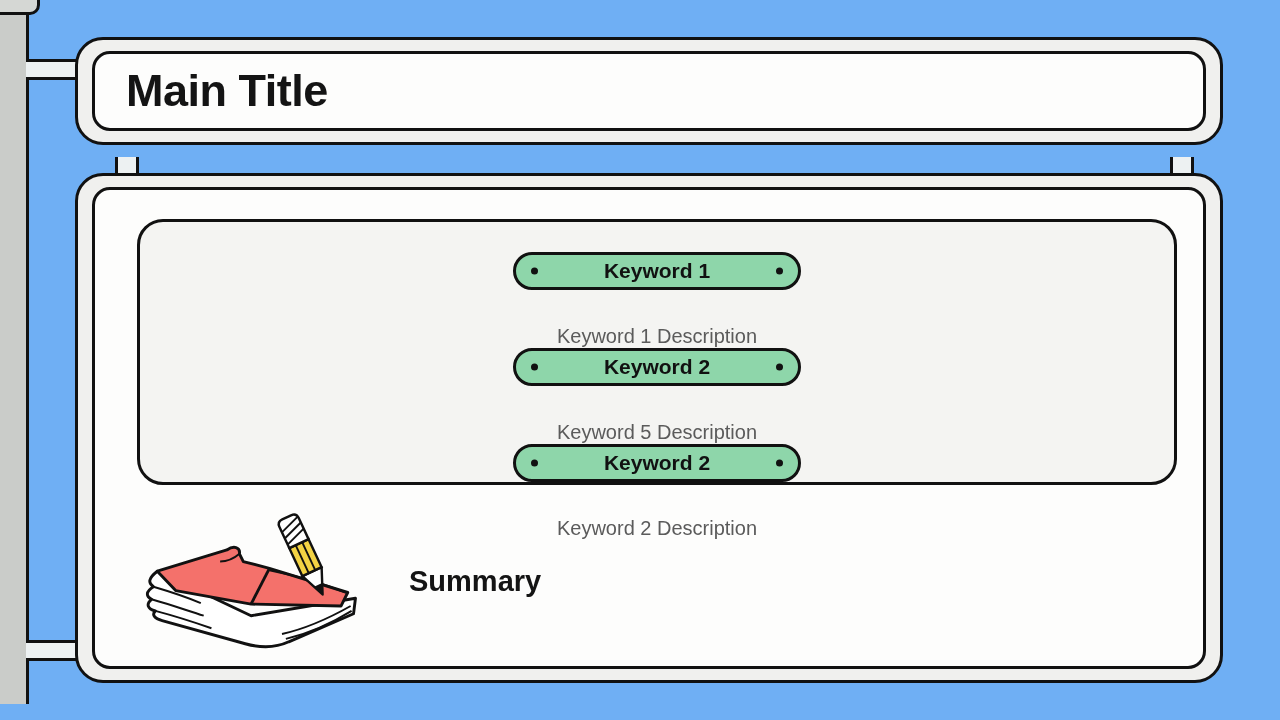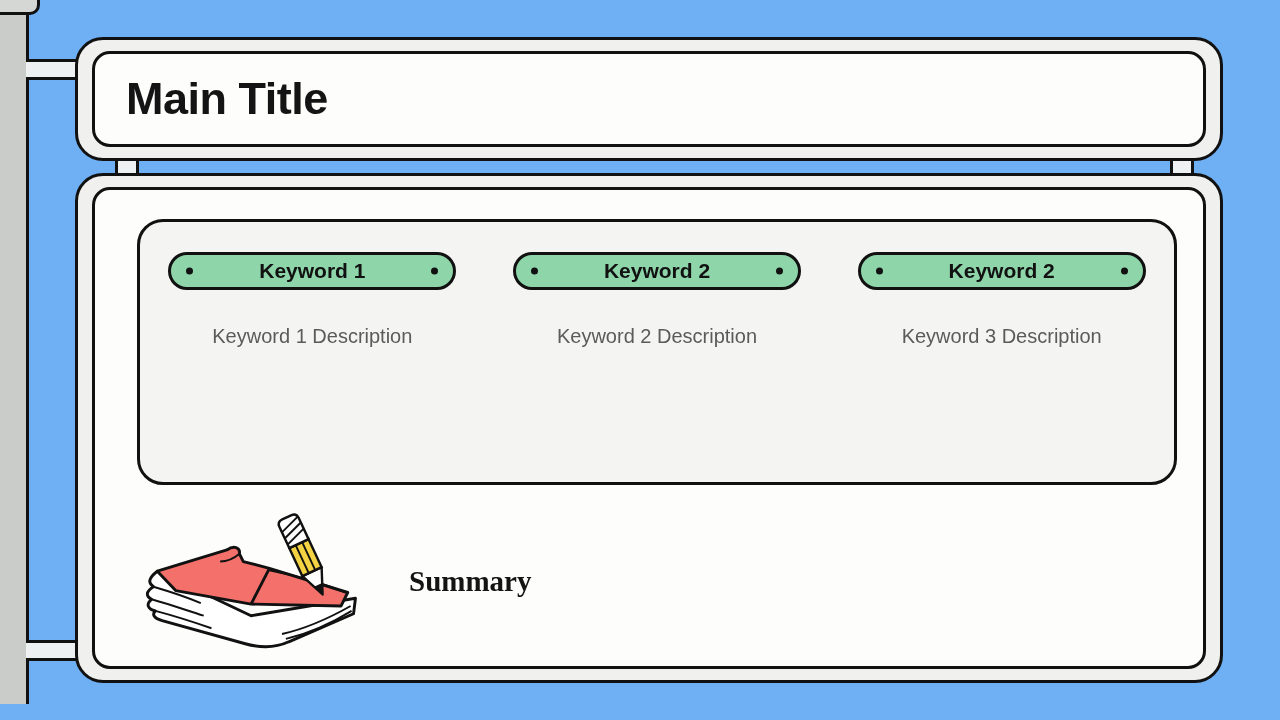--- a/index.html
+++ b/index.html
@@ -35,36 +35,36 @@
   }
   .v-connector.left { left:115px; }
   .v-connector.right { left:1170px; }
 
   
   .card-outer {
     position:absolute; left:75px; width:1148px;
     background:#F0F0EE; border:3px solid #111; border-radius:28px;
     z-index:2;
   }
-  .title-card { top:37px; height:124px; }
+  .title-card { top:37px; height:108px; }
   .content-card { top:173px; height:510px; }
   .card-inner {
     position:absolute; left:14px; right:14px; top:11px; bottom:11px;
     background:#FDFDFC; border:3px solid #111; border-radius:18px;
   }
   .title-card .card-inner { display:flex; align-items:center; padding-left:31px; }
   .main-title {
     font-size:45px; font-weight:bold; letter-spacing:-0.5px; color:#141414;
   }
 
   
   .keywords-panel {
     position:absolute; left:42px; top:29px; width:1040px; height:266px;
     background:#F4F4F2; border:3px solid #111; border-radius:26px;
-    display:flex; padding-top:30px;
+    display:flex; padding-top:30px;flex-direction:column;
   }
   .keyword-col { flex:1; display:flex; flex-direction:column; align-items:center; }
   .keyword-pill {
     position:relative; width:288px; height:38px;
     background:#8ED6AA; border:3px solid #111; border-radius:19px;
     display:flex; align-items:center; justify-content:center;
   }
   .keyword-pill-label { font-size:21px; font-weight:bold; color:#111; }
   .pill-dot {
     position:absolute; top:50%; transform:translateY(-50%);
@@ -76,21 +76,21 @@
     margin-top:35px; font-size:20px; color:#5B5B5B;
   }
 
   
   .summary-row {
     position:absolute; left:42px; top:315px;
     display:flex; align-items:center;
   }
   .summary-label {
     font-size:29px; font-weight:bold; color:#141414;
-    margin-left:40px; margin-top:7px;font-family:Liberation Serif, serif;
+    margin-left:40px; margin-top:7px;
   }
 </style>
 </head>
 <body>
 
 <div class="binder-strip"></div>
 <div class="binder-tab"></div>
 <div class="h-connector top"></div>
 <div class="h-connector bottom"></div>
 <div class="v-connector left"></div>
@@ -115,30 +115,30 @@
         </div>
         <div class="keyword-description">Keyword 1 Description</div>
       </div>
 
       <div class="keyword-col">
         <div class="keyword-pill">
           <span class="pill-dot left"></span>
           <span class="keyword-pill-label">Keyword 2</span>
           <span class="pill-dot right"></span>
         </div>
-        <div class="keyword-description">Keyword 2 Description</div>
+        <div class="keyword-description">Keyword 5 Description</div>
       </div>
 
       <div class="keyword-col">
         <div class="keyword-pill">
           <span class="pill-dot left"></span>
           <span class="keyword-pill-label">Keyword 2</span>
           <span class="pill-dot right"></span>
         </div>
-        <div class="keyword-description">Keyword 3 Description</div>
+        <div class="keyword-description">Keyword 2 Description</div>
       </div>
 
     </div>
 
     <div class="summary-row">
       <svg viewBox="0 0 240 150" width="232" height="146" xmlns="http://www.w3.org/2000/svg">
 
         <path d="M21 68 C12 75 11 80 17 84 C9 89 9 94 15 97 C9 102 11 107 19 109 C15 113 18 117 26 119 L112 143 C130 148 144 147 157 141 L224 112 L226 96 L118 114 Z" fill="#ffffff" stroke="#111" stroke-width="3" stroke-linejoin="round"></path>
         <path d="M17 84 C34 89 50 94 66 101" fill="none" stroke="#111" stroke-width="2"></path>
         <path d="M15 97 C33 102 50 108 69 114" fill="none" stroke="#111" stroke-width="2"></path>

